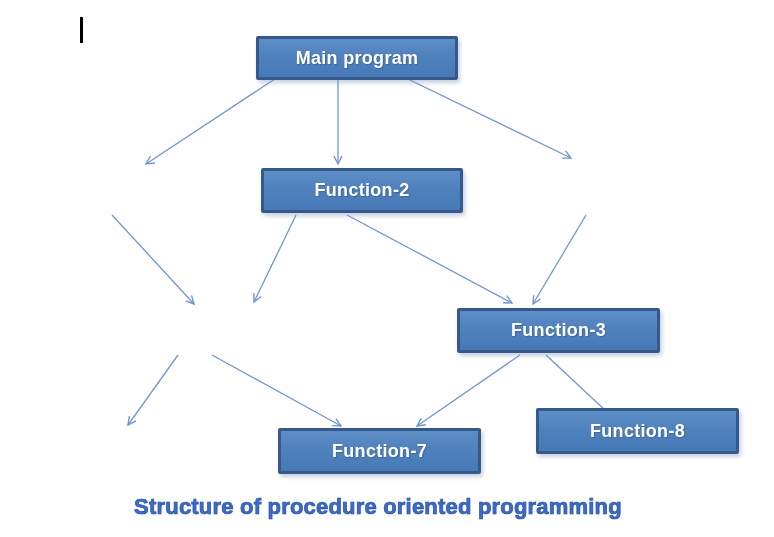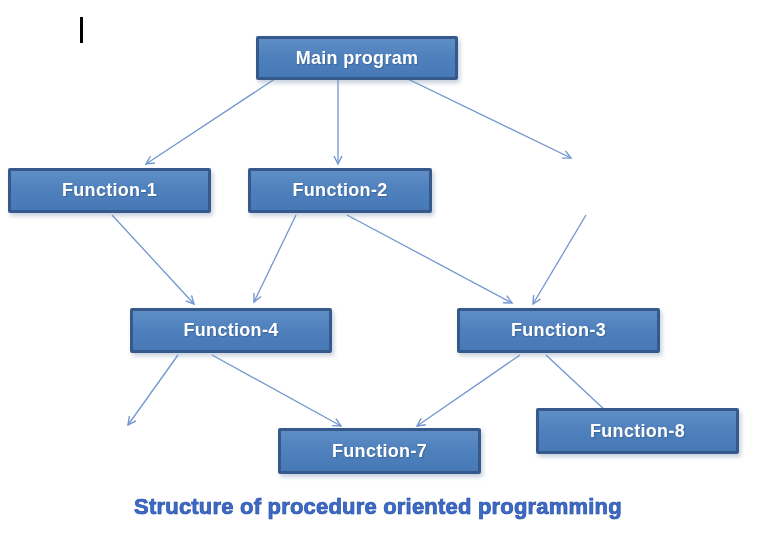--- a/index.html
+++ b/index.html
@@ -36,21 +36,21 @@
     box-shadow: 2px 3px 4px rgba(130, 150, 180, 0.45);
     color: #ffffff;
     font-weight: bold;
     font-size: 18px;
     letter-spacing: 0.3px;
     text-shadow: 1px 1px 1px rgba(40, 60, 90, 0.35);
     white-space: nowrap;
   }
   .node-main      { left: 256px; top:  20px; width: 202px; height: 44px; margin-top: 16px; }
   .node-f1        { left:   8px; top: 168px; width: 203px; height: 45px; }
-  .node-f2        { left: 248px; top: 168px; width: 184px; height: 45px; }
+  .node-f2        { left: 261px; top: 168px; width: 202px; height: 45px; }
   .node-f3        { left: 520px; top: 168px; width: 203px; height: 45px; }
   .node-f4        { left: 130px; top: 308px; width: 202px; height: 45px; }
   .node-f5        { left: 457px; top: 308px; width: 203px; height: 45px; }
   .node-f6        { left:  14px; top: 430px; width: 204px; height: 46px; }
   .node-f7        { left: 278px; top: 428px; width: 203px; height: 46px; }
   .node-f8        { left: 536px; top: 408px; width: 203px; height: 46px; }
   .caption {
     position: absolute;
     z-index: 2;
     left: 0;
@@ -99,30 +99,24 @@
       <line x1="546" y1="355" x2="622" y2="426" marker-end="url(#ah)"></line>
     </g>
   </svg>
 
   <div class="cursor-artifact"></div>
 
   <div class="node node-main">
     <span>Main program</span>
   </div>
 
-  <div class="node node-f1">
-    <span>Function-1</span>
-  </div>
   <div class="node node-f2">
     <span>Function-2</span>
   </div>
 
-  <div class="node node-f4">
-    <span>Function-4</span>
-  </div>
   <div class="node node-f5">
     <span>Function-3</span>
   </div>
 
   <div class="node node-f7">
     <span>Function-7</span>
   </div>
   <div class="node node-f8">
     <span>Function-8</span>
   </div>

